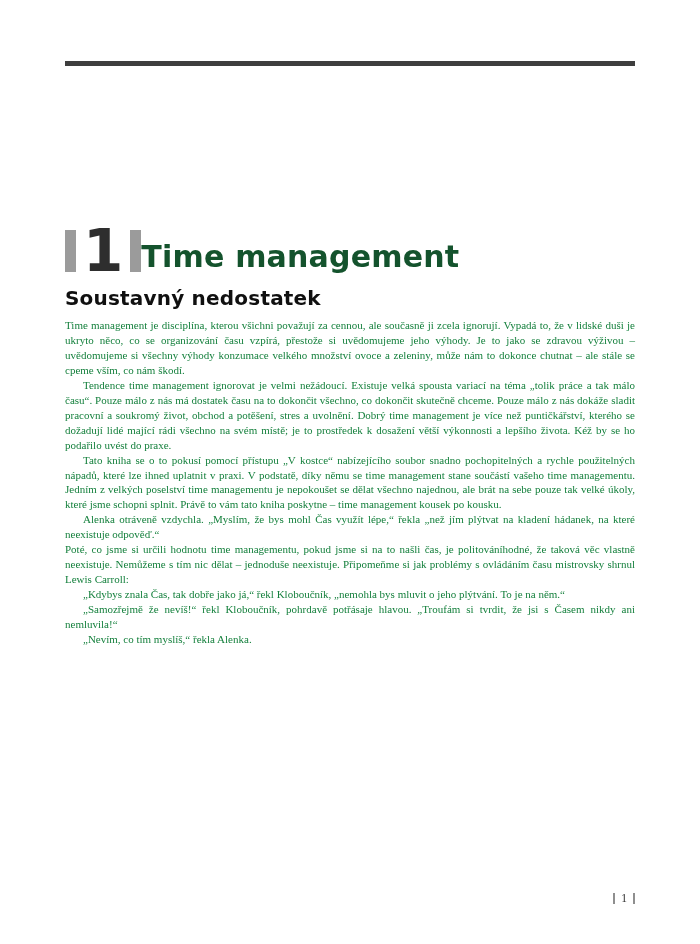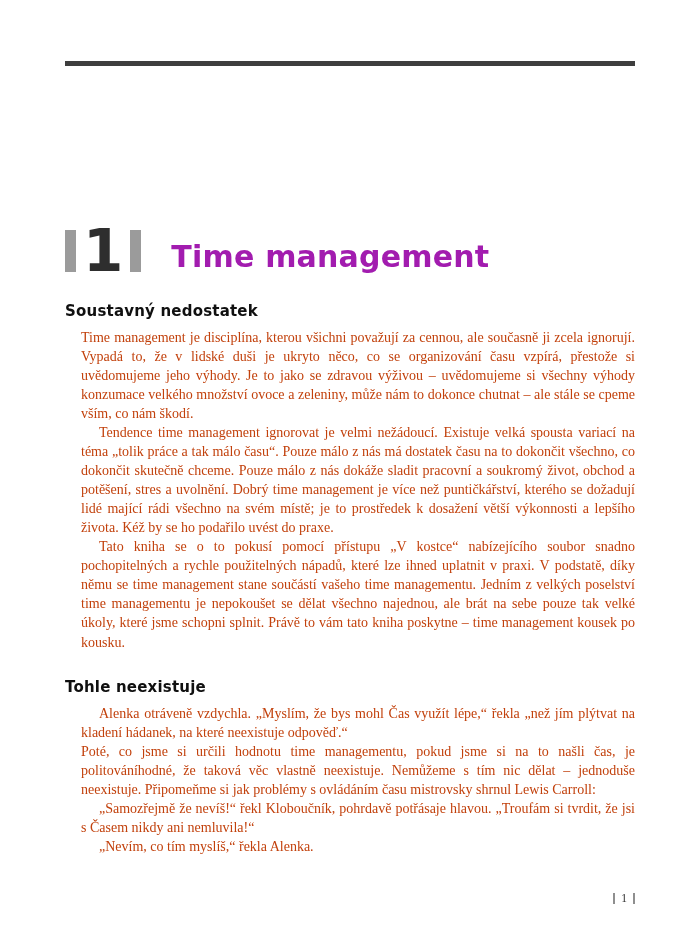--- a/index.html
+++ b/index.html
@@ -17,31 +17,31 @@
   }
 
   .chapter-head { display:flex; align-items:flex-end; height:54px; }
   .num-bar { width:11px; height:42px; background:#9b9b9b; margin-bottom:4px; }
   .chapter-num {
     font-family:"DejaVu Sans", sans-serif; font-weight:bold;
     font-size:58px; line-height:50px; color:#2e2e2e; margin:0 7px;
   }
   .chapter-title {
     font-family:"DejaVu Sans", sans-serif; font-weight:bold;
-    font-size:30px; line-height:1; color:#a21caf;
-    margin-left:30px; margin-bottom:4px; letter-spacing:0.2px;
+    font-size:30px; line-height:1; color:#14532d;
+    margin-bottom:4px; letter-spacing:0.2px;
   }
 
   .section-heading {
     font-family:"DejaVu Sans", sans-serif; font-weight:bold;
-    font-size:15px; color:#101010;
-    margin-top:26px; margin-bottom:8px; letter-spacing:0.2px;
+    font-size:20px; color:#101010;
+    margin-top:10px; margin-bottom:8px; letter-spacing:0.2px;
   }
   .body-par {
-    font-size:14px; line-height:1.36; text-align:justify; color:#c2410c;margin-left:16px;
+    font-size:11px; line-height:1.36; text-align:justify; color:#15803d;
   }
   .indent { text-indent:18px; }
   .ital { }
 
   .page-footer {
     position:absolute; right:65px; bottom:40px;
     display:flex; align-items:center; gap:6px;
   }
   .pg-bar { width:2px; height:11px; background:#8f8f8f; }
   .pg-num { font-size:11.5px; color:#2e2e2e; line-height:1; }
@@ -61,23 +61,23 @@
   </header>
 
   <section class="section">
     <h2 class="section-heading">Soustavný nedostatek</h2>
     <p class="body-par">Time management je disciplína, kterou všichni považují za cennou, ale současně ji zcela ignorují. Vypadá to, že v lidské duši je ukryto něco, co se organizování času vzpírá, přestože si uvědomujeme jeho výhody. Je to jako se zdravou výživou – uvědomujeme si všechny výhody konzumace velkého množství ovoce a zeleniny, může nám to dokonce chutnat – ale stále se cpeme vším, co nám škodí.</p>
     <p class="body-par indent">Tendence time management ignorovat je velmi nežádoucí. Existuje velká spousta variací na téma „tolik práce a tak málo času“. Pouze málo z nás má dostatek času na to dokončit všechno, co dokončit skutečně chceme. Pouze málo z nás dokáže sladit pracovní a soukromý život, obchod a potěšení, stres a uvolnění. Dobrý time management je více než puntičkářství, kterého se dožadují lidé mající rádi všechno na svém místě; je to prostředek k dosažení větší výkonnosti a lepšího života. Kéž by se ho podařilo uvést do praxe.</p>
     <p class="body-par indent"><span>Tato kniha se o to pokusí pomocí přístupu </span><span class="ital">„V kostce“</span><span> nabízejícího soubor snadno pochopitelných a rychle použitelných nápadů, které lze ihned uplatnit v praxi. V podstatě, díky němu se time management stane součástí vašeho time managementu. Jedním z velkých poselství time managementu je nepokoušet se dělat všechno najednou, ale brát na sebe pouze tak velké úkoly, které jsme schopni splnit. Právě to vám tato kniha poskytne – time management kousek po kousku.</span></p>
   </section>
 
   <section class="section">
-    <h2 class="section-heading">Tohle neexistuje</h2>
     <p class="body-par indent ital">Alenka otráveně vzdychla. „Myslím, že bys mohl Čas využít lépe,“ řekla „než jím plýtvat na kladení hádanek, na které neexistuje odpověď.“</p>
     <p class="body-par">Poté, co jsme si určili hodnotu time managementu, pokud jsme si na to našli čas, je politováníhodné, že taková věc vlastně neexistuje. Nemůžeme s tím nic dělat – jednoduše neexistuje. Připomeňme si jak problémy s ovládáním času mistrovsky shrnul Lewis Carroll:</p>
+    <p class="body-par indent ital">„Kdybys znala Čas, tak dobře jako já,“ řekl Kloboučník, „nemohla bys mluvit o jeho plýtvání. To je na něm.“</p>
     <p class="body-par indent ital">„Samozřejmě že nevíš!“ řekl Kloboučník, pohrdavě potřásaje hlavou. „Troufám si tvrdit, že jsi s Časem nikdy ani nemluvila!“</p>
     <p class="body-par indent ital">„Nevím, co tím myslíš,“ řekla Alenka.</p>
   </section>
 
   <footer class="page-footer">
     <span class="pg-bar"></span>
     <span class="pg-num">1</span>
     <span class="pg-bar"></span>
   </footer>
 

